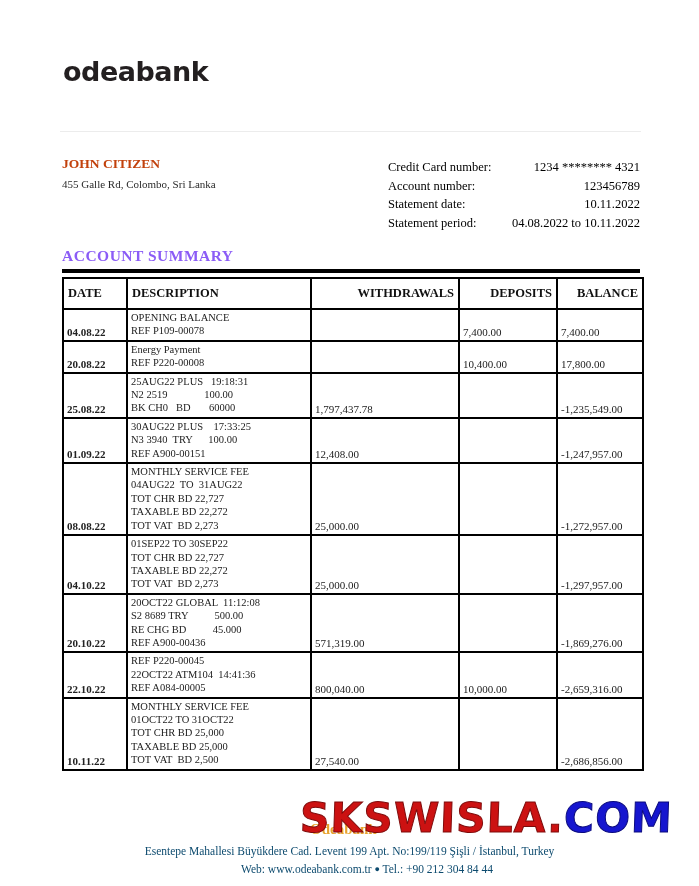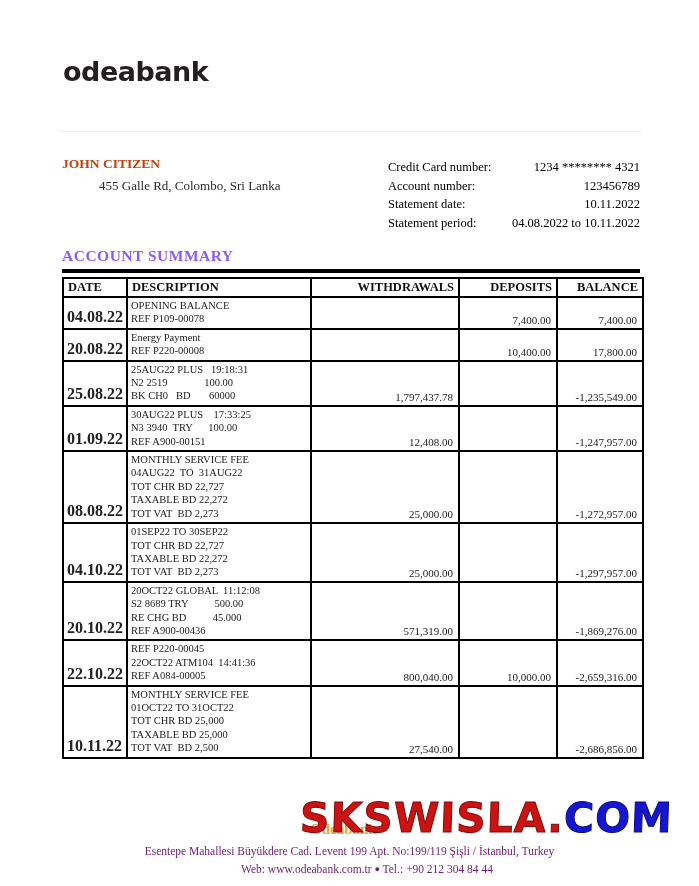--- a/index.html
+++ b/index.html
@@ -19,21 +19,21 @@
   }
   .top-divider {
     position: absolute; left: 60px; right: 58px; top: 131px;
     border-top: 1px solid #ececec;
   }
   .info-band {
     position: absolute; left: 62px; top: 156px; width: 578px;
     display: flex; justify-content: space-between;
   }
   .customer-name { font-weight: bold; font-size: 13.5px; color: #c2410c; margin-bottom: 6px; }
-  .customer-address { font-size: 13px; color: #2a2a2a; margin-left: 37px; }
+  .customer-address { font-size: 11px; color: #2a2a2a; }
   .account-info { width: 252px; margin-top: 2px; }
   .account-info-row { display: flex; justify-content: space-between; font-size: 12.5px; line-height: 18.5px; color: #000000; }
   .account-info-row .val { text-align: right; white-space: nowrap; }
   .section-title {
     position: absolute; left: 62px; top: 247px; width: 578px;
     font-weight: bold; font-size: 15.5px; letter-spacing: 0.5px;
     color: #8b5cf6;
     padding-bottom: 4px;
     border-bottom: 4px solid #000000;
   }
@@ -41,46 +41,46 @@
     position: absolute; left: 62px; top: 277px; width: 580px;
     border-collapse: collapse;
     table-layout: fixed;
   }
   table.stmt th, table.stmt td {
     border: 2px solid #000000;
     overflow: hidden;
   }
   table.stmt th {
     font-size: 12.5px; font-weight: bold; color: #111;
-    padding: 1px 4px;
+    padding: 7px 4px;
     text-align: left;
   }
   table.stmt th.num { text-align: right; }
   col.c-date { width: 64px; }
   col.c-desc { width: 184px; }
   col.c-with { width: 148px; }
   col.c-dep  { width: 98px;  }
   col.c-bal  { width: 86px;  }
   td.td-date {
     vertical-align: bottom;
-    font-weight: bold; font-size: 16px;
+    font-weight: bold; font-size: 11px;
     padding: 1px 3px 2px 3px;
     white-space: nowrap;
     border-radius: 9px;
   }
   td.td-desc {
     vertical-align: top;
     font-size: 10.5px; line-height: 13.4px;
     padding: 1px 3px 2px 3px;
     white-space: pre;
   }
   td.td-amt {
     vertical-align: bottom;
     font-size: 11px;
-    text-align: right;
+    text-align: left;
     padding: 0 5px 2px 3px;
     white-space: nowrap;
   }
   .wm-wrap { position: absolute; left: 300px; top: 792px; width: 400px; height: 58px; }
   .wm-behind {
     position: absolute; left: 10px; top: 29px; z-index: 1;
     font-weight: bold; font-size: 15px; color: #e8a32e;
     font-family: "Liberation Serif", serif;
   }
   .wm-text {
@@ -88,21 +88,21 @@
     font-family: "DejaVu Sans", sans-serif;
     font-weight: bold; font-size: 41px; line-height: 52px;
     letter-spacing: 1px;
     transform: skewX(-2deg);
     white-space: nowrap;
   }
   .wm-red  { -webkit-text-stroke: 1px #7d0a0a; }
   .wm-blue { -webkit-text-stroke: 1px #0a0a7d; }
   .footer {
     position: absolute; left: 0; top: 843px; width: 699px;
-    text-align: center; color: #701a75;
+    text-align: center; color: #0c4a6e;
   }
   .footer-address { font-size: 11.5px; line-height: 17px; }
   .footer-contact { font-size: 11.5px; line-height: 18px; margin-left: 35px; }
   .dot-sep { font-size: 9px; vertical-align: 1px; }
 </style>
 </head>
 <body>
 
 <div class="logo">odeabank</div>
 

